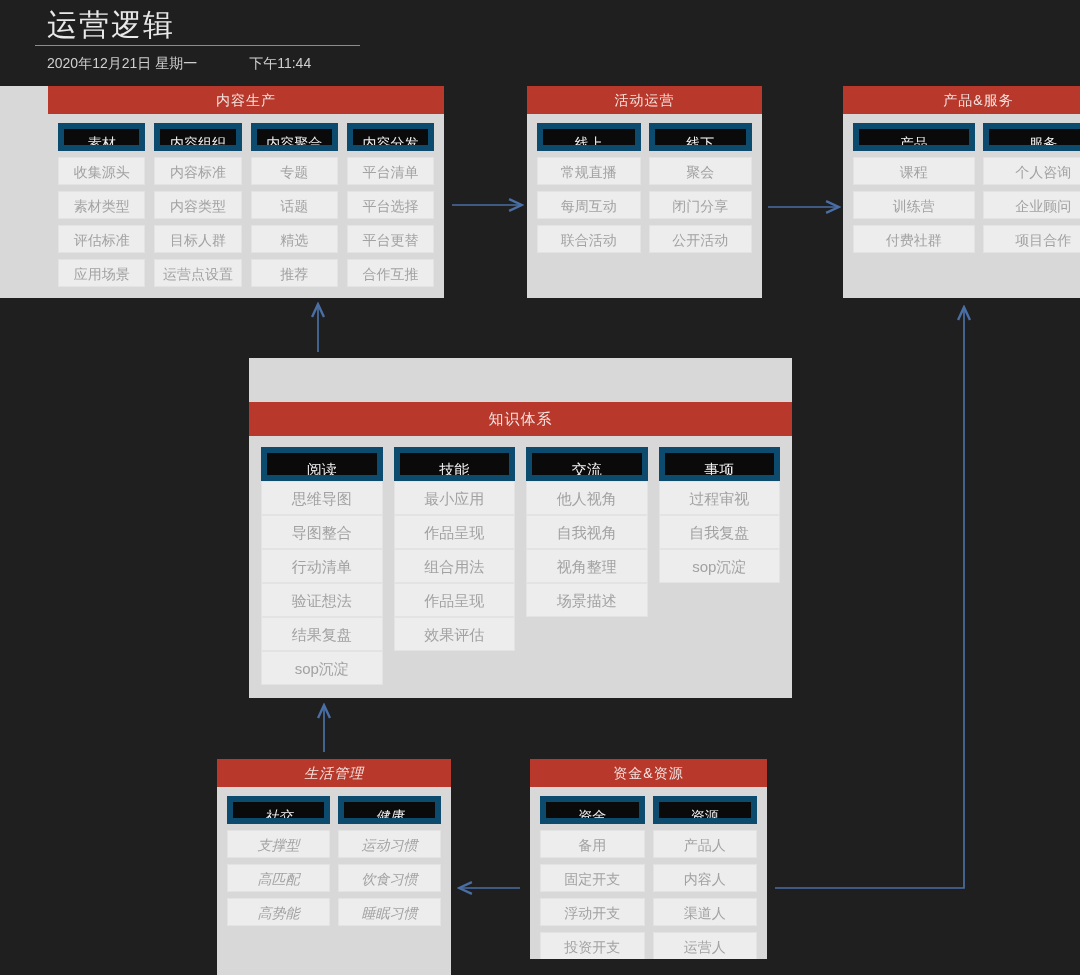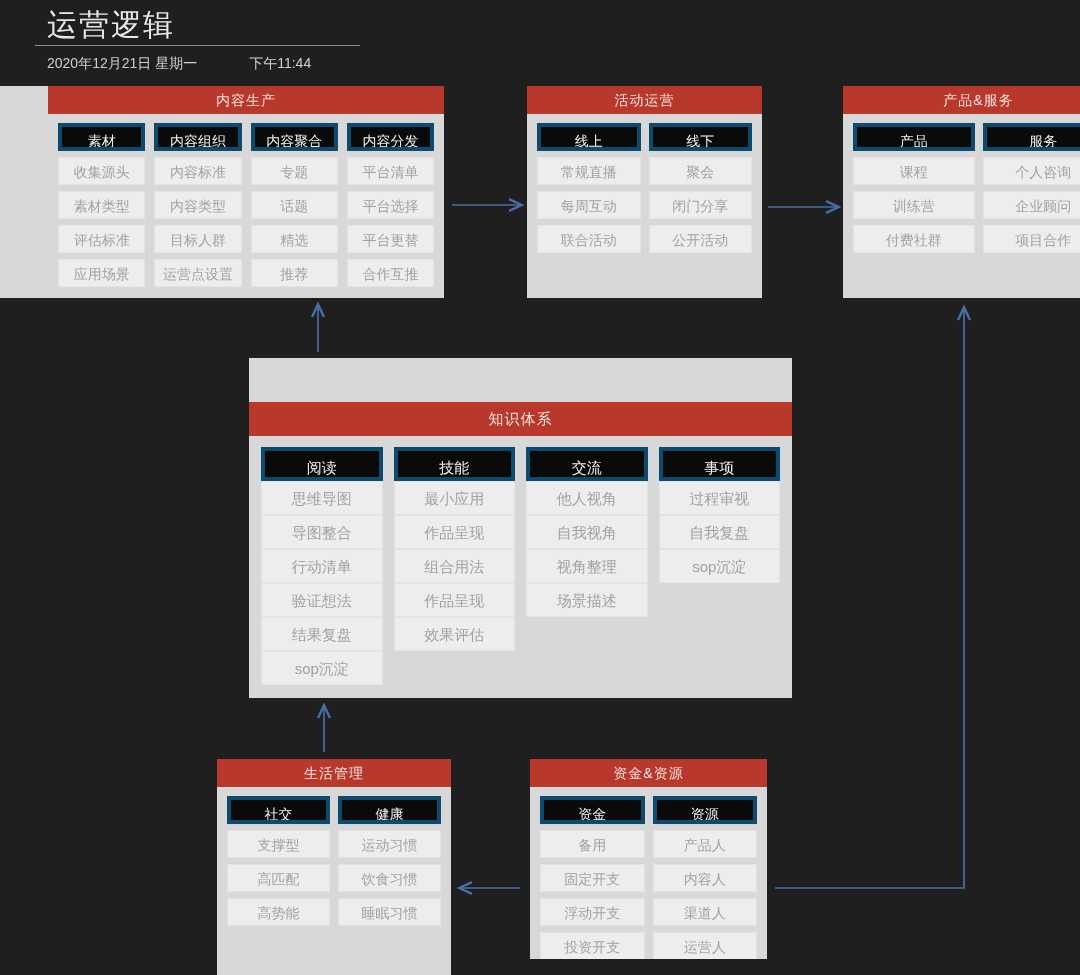--- a/index.html
+++ b/index.html
@@ -58,34 +58,34 @@
   .chip {
     height: 28px; line-height: 28px;
     text-align: center;
     font-size: 14px;
     white-space: nowrap;
     overflow: hidden;
   }
   .chip.head {
     background: #0a0a0a;
     color: #f2f2f2;
-    border: 4px solid #0c4a6e;
+    border: 6px solid #0c4a6e;
   }
   .chip.item {
     background: #ededed;
     color: #a2a2a2;
     border: 1px solid #e3e3e3;
   }
 
   
   #card-content-production { left: 0px;   top: 86px;  width: 444px; }
   #card-activity-operation { left: 527px; top: 86px;  width: 235px; }
   #card-product-service    { left: 843px; top: 86px;  width: 271px; }
   #card-knowledge-system   { left: 249px; top: 358px; width: 543px; }
-  #card-life-management    { left: 217px; top: 759px; width: 234px; }
+  #card-life-management    { left: 217px; top: 759px; width: 234px; font-style: italic; }
   #card-funds-resources    { left: 530px; top: 759px; width: 237px; }
 
   #card-content-production .card-body,
   #card-knowledge-system .card-body { gap: 9px; }
 
   #card-content-production { height: 212px; padding-left: 48px; }
   #card-activity-operation { height: 212px; }
   #card-product-service    { height: 212px; }
   #card-knowledge-system   { height: 340px; }
   #card-life-management    { height: 216px; }

